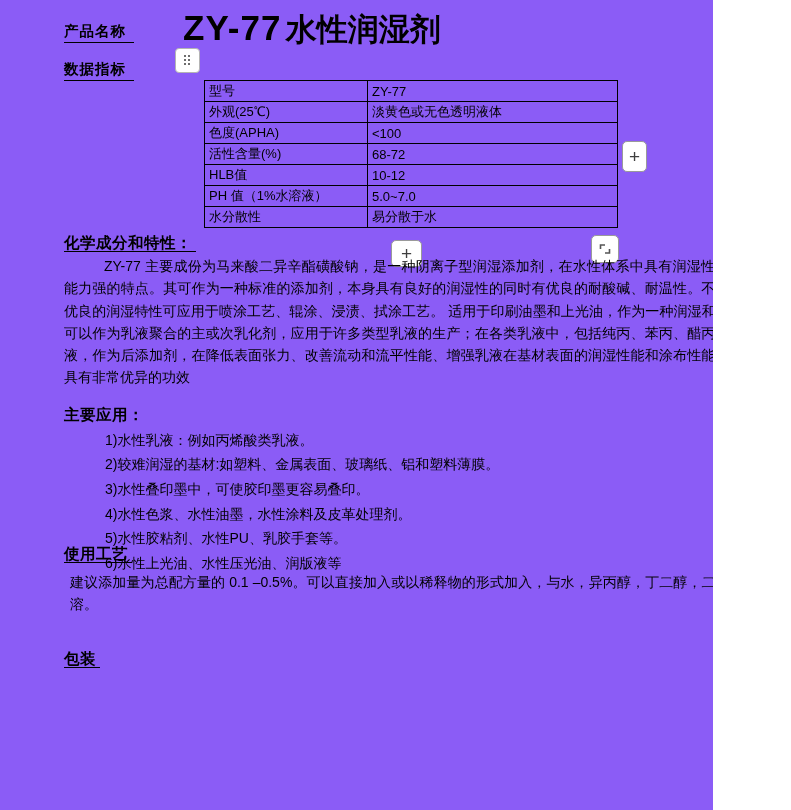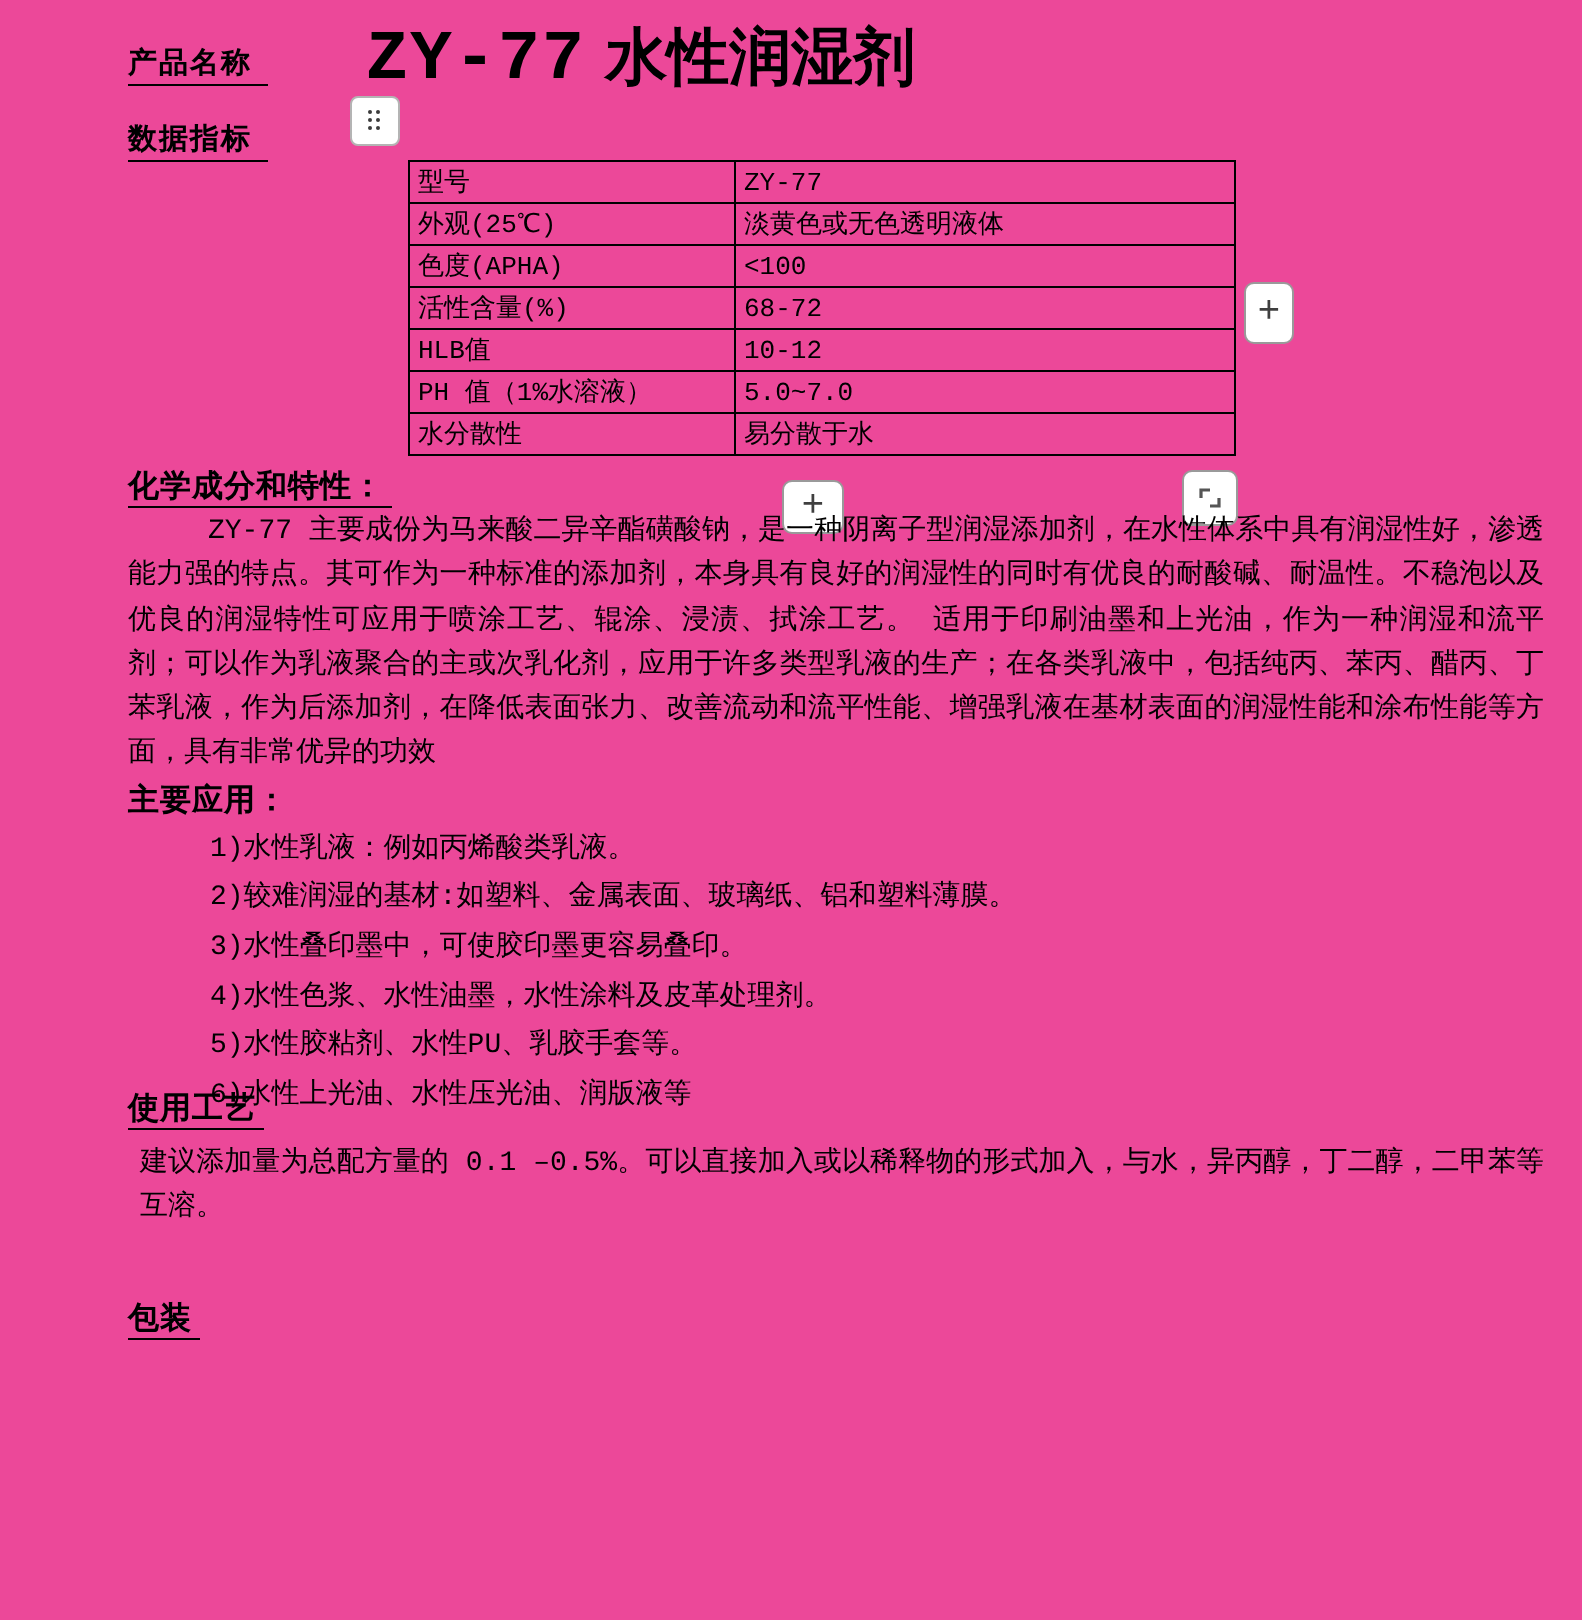--- a/index.html
+++ b/index.html
@@ -1,17 +1,17 @@
 <!DOCTYPE html>
 <html><head>
 <meta charset="utf-8">
 <style>
   html,body{margin:0;padding:0;background:#fff;}
-  .page{position:relative;width:791px;height:810px;background:#ec4899;overflow:hidden;
-        font-family:Liberation Mono, monospace;color:#000;}
+  .page{position:relative;width:713px;height:810px;background:#8b5cf6;overflow:hidden;
+        font-family:Liberation Sans, sans-serif;color:#000;}
 
   
   .field-label{position:absolute;font-weight:bold;font-size:14.5px;
                border-bottom:1.5px solid #000;padding:0 8px 1px 0;letter-spacing:1px;}
   .label-product{left:64px;top:22px;}
   .label-data{left:64px;top:60px;}
 
   .doc-title{position:absolute;left:183px;top:8px;white-space:nowrap;}
   .title-model{font-size:35px;font-weight:bold;letter-spacing:1px;}
   .title-name{font-size:31px;font-weight:bold;}
@@ -36,21 +36,21 @@
              font-size:19px;line-height:1;cursor:pointer;box-sizing:border-box;}
   .plus-1{left:622px;top:141px;width:25px;height:31px;}
   .plus-2{left:391px;top:240px;width:31px;height:27px;}
   .corner-1{left:591px;top:235px;width:28px;height:28px;}
 
   
   .content{position:absolute;left:64px;top:233px;width:708px;}
   .sec-heading{font-weight:bold;font-size:15.5px;letter-spacing:0.5px;}
   .sec-heading span{border-bottom:1.5px solid #000;padding-right:4px;}
   .chem-para{font-size:14px;line-height:22.3px;text-align:justify;text-indent:40px;margin-top:1px;}
-  .apps-heading{font-weight:bold;font-size:15.5px;margin-top:1px;letter-spacing:0.5px;}
+  .apps-heading{font-weight:bold;font-size:15.5px;margin-top:16px;letter-spacing:0.5px;}
   .app-list{margin-top:2px;}
   .app-item{font-size:14px;line-height:24.6px;margin-left:41px;}
 
   .usage-block{position:absolute;left:64px;top:544px;width:708px;}
   .flow-para{font-size:14px;line-height:22.3px;text-align:justify;padding-left:6px;margin-top:6px;}
 
   .pack-block{position:absolute;left:64px;top:649px;width:708px;}
 
   
   .notice-box{position:absolute;left:78px;top:711px;width:652px;height:90px;

